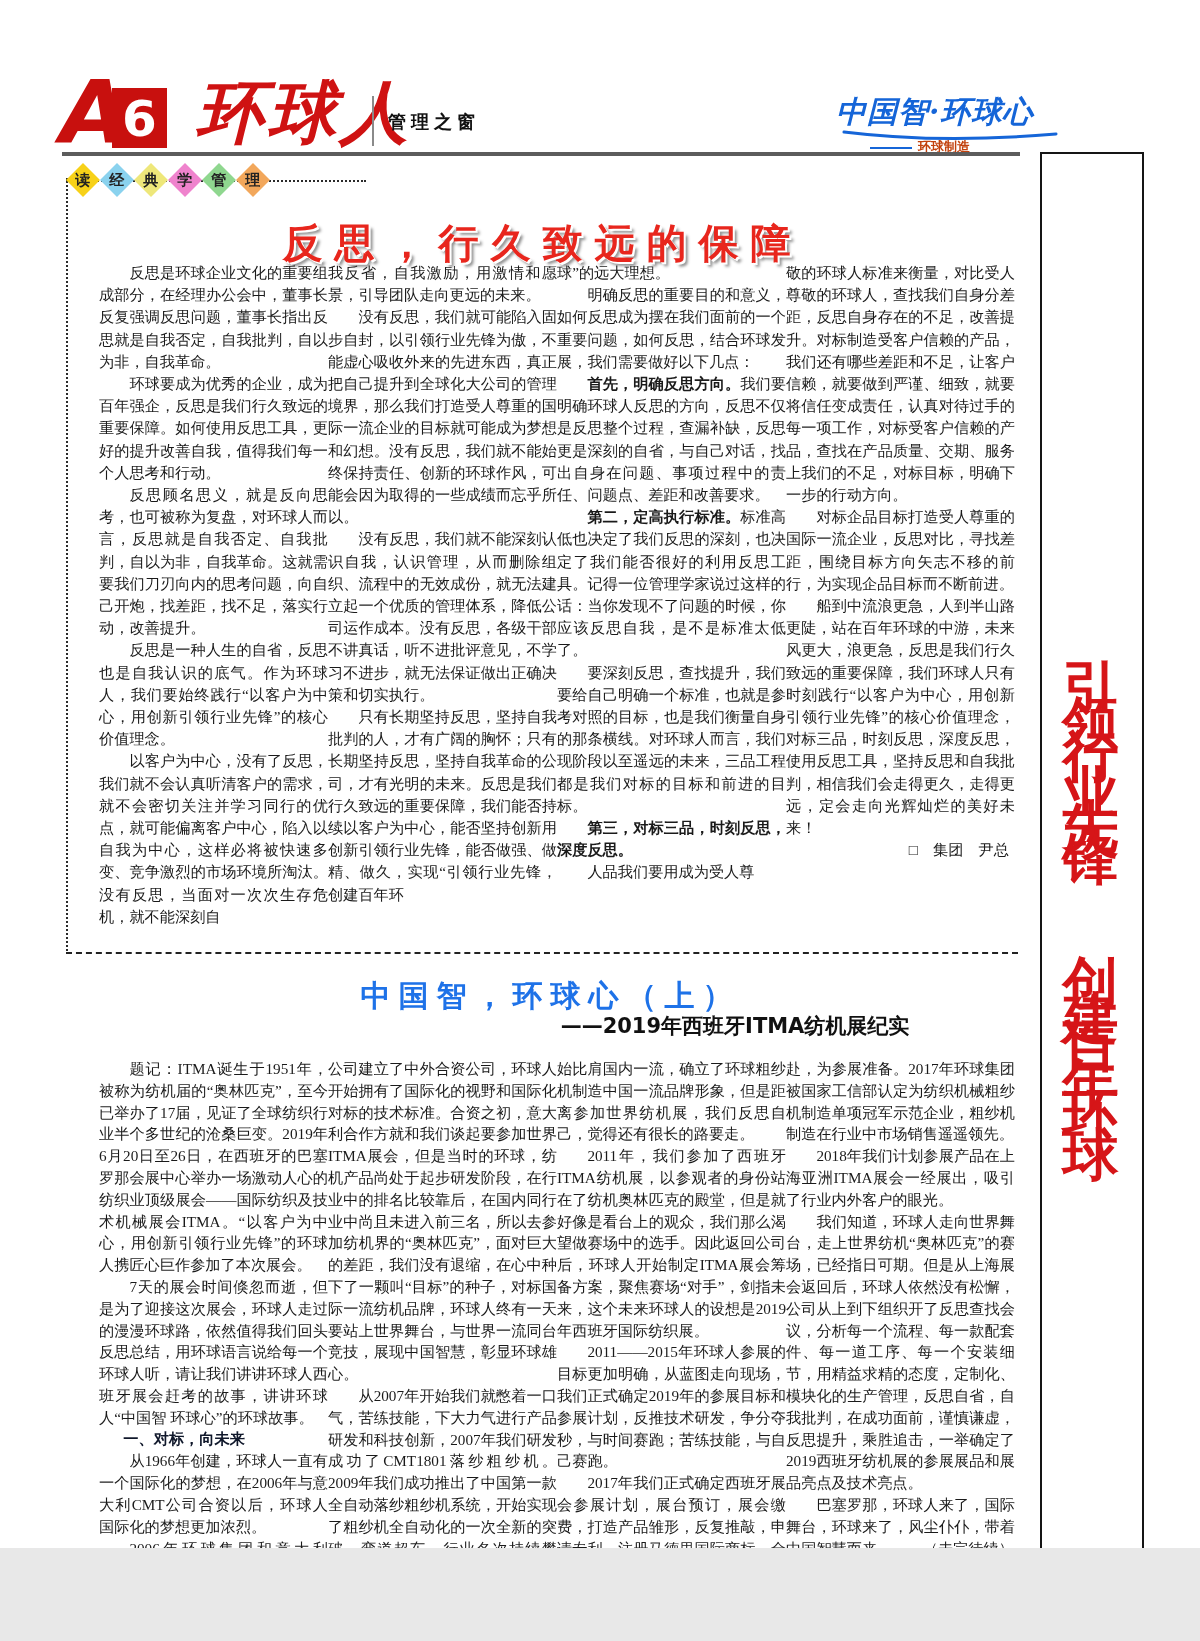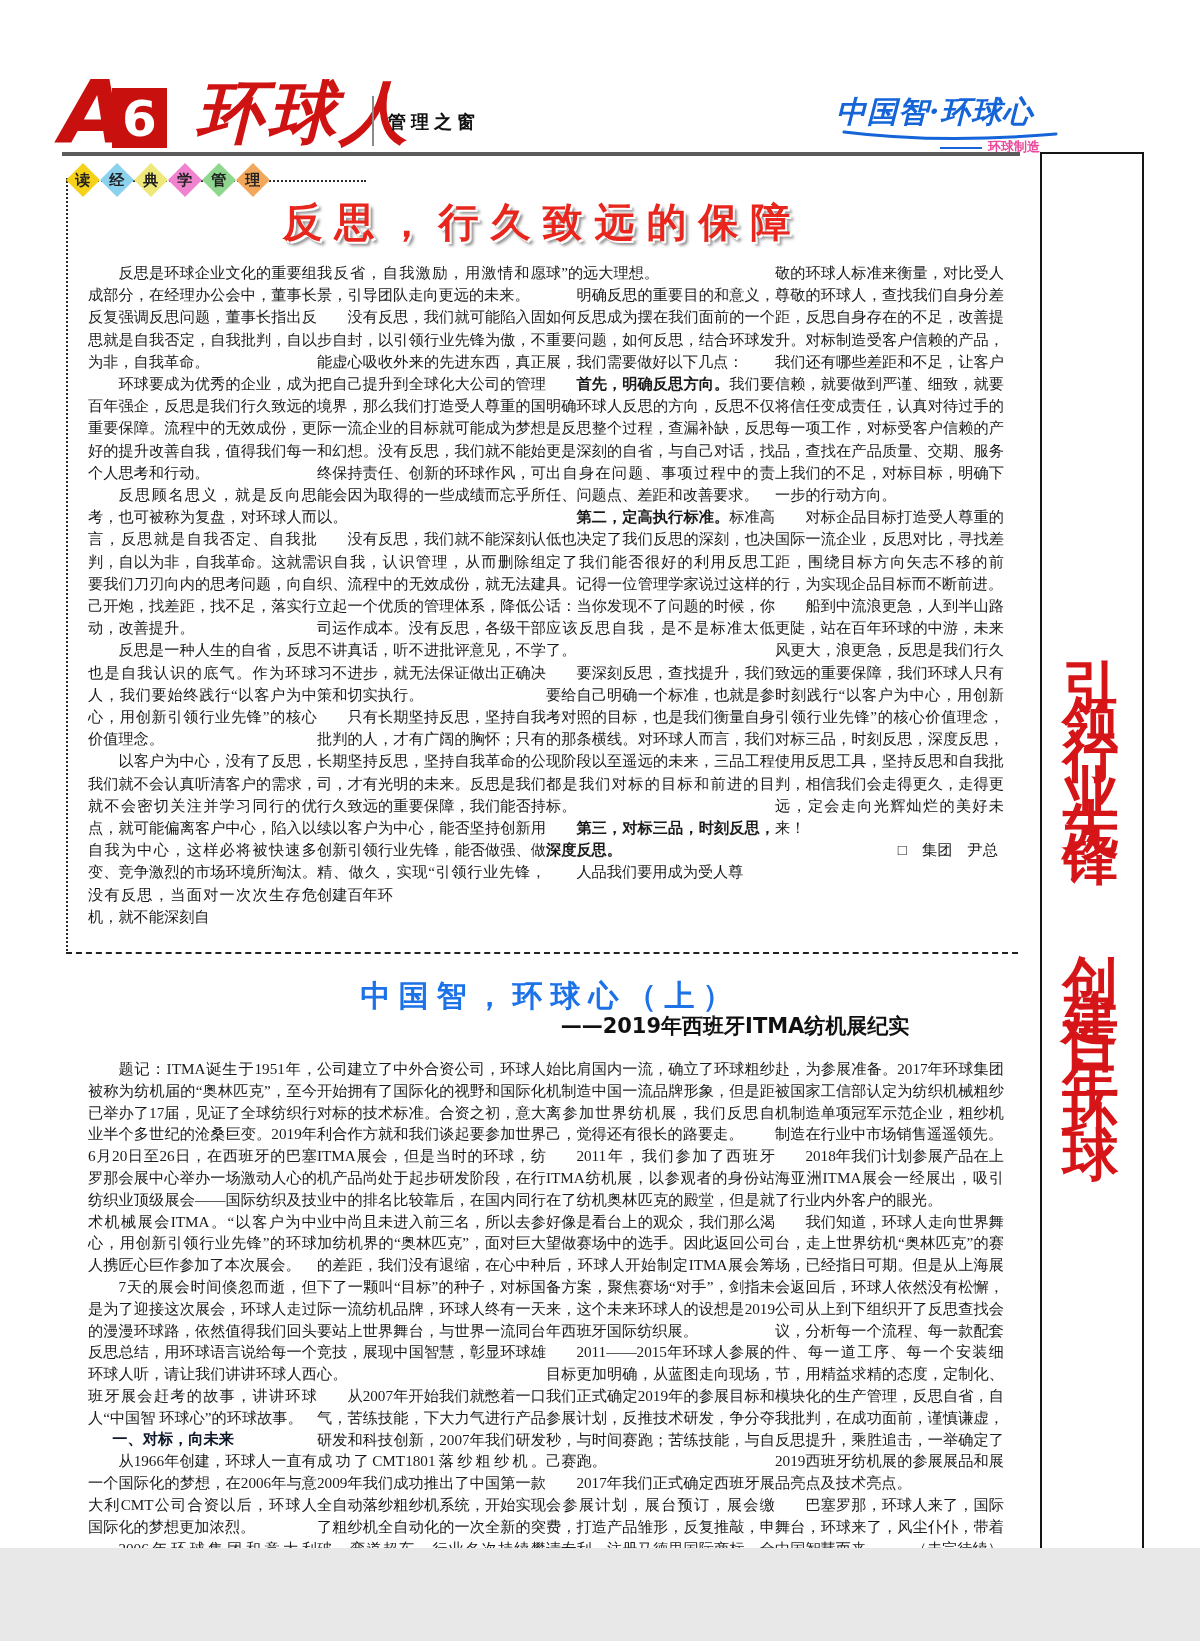--- a/index.html
+++ b/index.html
@@ -11,38 +11,38 @@
   .six-glyph{display:inline-block;background:#c8100e;color:#fff;font-family:"DejaVu Sans",sans-serif;
              font-weight:700;font-size:50px;line-height:50px;padding:6px 10px 4px;margin-left:-16px;vertical-align:bottom;}
   .paper-name{position:absolute;left:196px;top:84px;font-size:68px;line-height:56px;font-weight:900;font-style:italic;
               color:#cf1212;letter-spacing:4px;font-family:"DejaVu Serif",serif;}
   .mast-divider{position:absolute;left:372px;top:96px;width:2px;height:50px;background:#8a8a8a;}
   .column-name{position:absolute;left:388px;top:110px;font-size:18px;font-weight:700;letter-spacing:5px;
                font-family:"DejaVu Sans",sans-serif;color:#111;}
   .slogan{position:absolute;left:836px;top:92px;width:230px;text-align:left;font-size:30px;font-weight:900;font-style:italic;
           color:#1565d8;letter-spacing:1px;font-family:"DejaVu Serif",serif;}
   .swoosh{position:absolute;left:840px;top:128px;}
-  .slogan-sub{position:absolute;left:870px;top:138px;width:170px;text-align:right;font-size:13px;font-weight:700;
-              color:#ec4899;font-family:"DejaVu Sans",sans-serif;}
+  .slogan-sub{position:absolute;left:870px;top:138px;width:170px;font-size:13px;font-weight:700;
+              color:#c2410c;font-family:"DejaVu Sans",sans-serif;}
   .dash-line{display:inline-block;width:42px;height:2px;background:#1565d8;vertical-align:middle;margin-right:6px;}
   .header-rule{position:absolute;left:62px;top:152px;width:958px;height:4px;background:#5c5c5c;}
   
   .badge-row{position:absolute;left:66px;top:166px;width:300px;height:30px;}
   .badge-row::before{content:"";position:absolute;left:0;right:0;top:14px;border-top:2px dotted #2a2a2a;}
   .diamond{position:relative;display:inline-block;width:24px;height:24px;margin:2px 5px 0 5px;transform:rotate(45deg);z-index:1;}
   .diamond > span{position:absolute;left:0;top:3px;width:24px;text-align:center;transform:rotate(-45deg);
                   font-size:15px;font-weight:700;color:#222;font-family:"DejaVu Sans",sans-serif;}
   .dotted-v{position:absolute;left:66px;top:178px;height:776px;border-left:2px dotted #2a2a2a;}
   .dashed-sep{position:absolute;left:66px;top:952px;width:952px;border-top:2px dashed #222;}
   .bottom-rule{position:absolute;left:62px;top:1560px;width:1082px;height:2px;background:#111;}
   
-  .a1-title{position:absolute;left:85px;top:195px;width:915px;margin:0;text-align:center;
+  .a1-title{position:absolute;left:85px;top:216px;width:915px;margin:0;text-align:center;
             font-family:"DejaVu Sans",sans-serif;font-size:40px;font-weight:900;letter-spacing:12px;color:#e8261d;
             text-shadow:1px 1px 0 #fff,2px 2px 0 #fff,4px 4px 3px #8f8f8f;}
-  .cols{position:absolute;left:88px;width:916px;display:flex;}
+  .cols{position:absolute;left:99px;width:916px;display:flex;}
   .a1-cols{top:262px;}
   .a2-cols{top:1058px;}
   .col{flex:1 1 0;min-width:0;}
   .para{margin:0;font-size:15.2px;line-height:22.2px;text-align:justify;}
   .a2-cols .para{line-height:21.8px;}
   .para.indent{text-indent:2em;}
   .para.flush{text-indent:0;}
   .para.h2{text-indent:1.6em;color:#0f172a;font-weight:700;font-family:"DejaVu Sans",sans-serif;}
   .para.right{text-align:right;text-indent:0;padding-right:6px;}
   .para b{font-family:"DejaVu Sans",sans-serif;font-weight:700;}
@@ -77,21 +77,21 @@
 
   <div class="header-rule"></div>
 
   <div class="badge-row"><span class="diamond" style="background: rgb(247, 209, 24);"><span>读</span></span><span class="diamond" style="background: rgb(138, 210, 238);"><span>经</span></span><span class="diamond" style="background: rgb(238, 231, 122);"><span>典</span></span><span class="diamond" style="background: rgb(239, 131, 205);"><span>学</span></span><span class="diamond" style="background: rgb(143, 215, 143);"><span>管</span></span><span class="diamond" style="background: rgb(242, 167, 91);"><span>理</span></span></div>
   <div class="dotted-v"></div>
 
   <h1 class="a1-title">反思，行久致远的保障</h1>
   <div class="cols a1-cols">
       <div class="col">
         <p class="para indent">反思是环球企业文化的重要组成部分，在经理办公会中，董事长反复强调反思问题，董事长指出反思就是自我否定，自我批判，自以为非，自我革命。</p>
-        <p class="para indent">环球要成为优秀的企业，成为百年强企，反思是我们行久致远的重要保障。流程中的无效成份，更好的提升改善自我，值得我们每一个人思考和行动。</p>
+        <p class="para indent">环球要成为优秀的企业，成为百年强企，反思是我们行久致远的重要保障。如何使用反思工具，更好的提升改善自我，值得我们每一个人思考和行动。</p>
         <p class="para indent">反思顾名思义，就是反向思考，也可被称为复盘，对环球人而言，反思就是自我否定、自我批判，自以为非，自我革命。这就需要我们刀刃向内的思考问题，向自己开炮，找差距，找不足，落实行动，改善提升。</p>
         <p class="para indent">反思是一种人生的自省，反思也是自我认识的底气。作为环球人，我们要始终践行“以客户为中心，用创新引领行业先锋”的核心价值理念。</p>
         <p class="para indent">以客户为中心，没有了反思，我们就不会认真听清客户的需求，就不会密切关注并学习同行的优点，就可能偏离客户中心，陷入以自我为中心，这样必将被快速多变、竞争激烈的市场环境所淘汰。没有反思，当面对一次次生存危机，就不能深刻自</p>
       </div>
       <div class="col">
         <p class="para flush">我反省，自我激励，用激情和愿景，引导团队走向更远的未来。</p>
         <p class="para indent">没有反思，我们就可能陷入固步自封，以引领行业先锋为傲，不能虚心吸收外来的先进东西，真正把自己提升到全球化大公司的管理境界，那么我们打造受人尊重的国际一流企业的目标就可能成为梦想和幻想。没有反思，我们就不能始终保持责任、创新的环球作风，可能会因为取得的一些成绩而忘乎所以。</p>
         <p class="para indent">没有反思，我们就不能深刻认识自我，认识管理，从而删除组织、流程中的无效成份，就无法建立起一个优质的管理体系，降低公司运作成本。没有反思，各级干部不讲真话，听不进批评意见，不学习不进步，就无法保证做出正确决策和切实执行。</p>
         <p class="para indent">只有长期坚持反思，坚持自我批判的人，才有广阔的胸怀；只有长期坚持反思，坚持自我革命的公司，才有光明的未来。反思是我们行久致远的重要保障，我们能否持续以客户为中心，能否坚持创新用创新引领行业先锋，能否做强、做精、做久，实现“引领行业先锋，创建百年环</p>
       </div>

